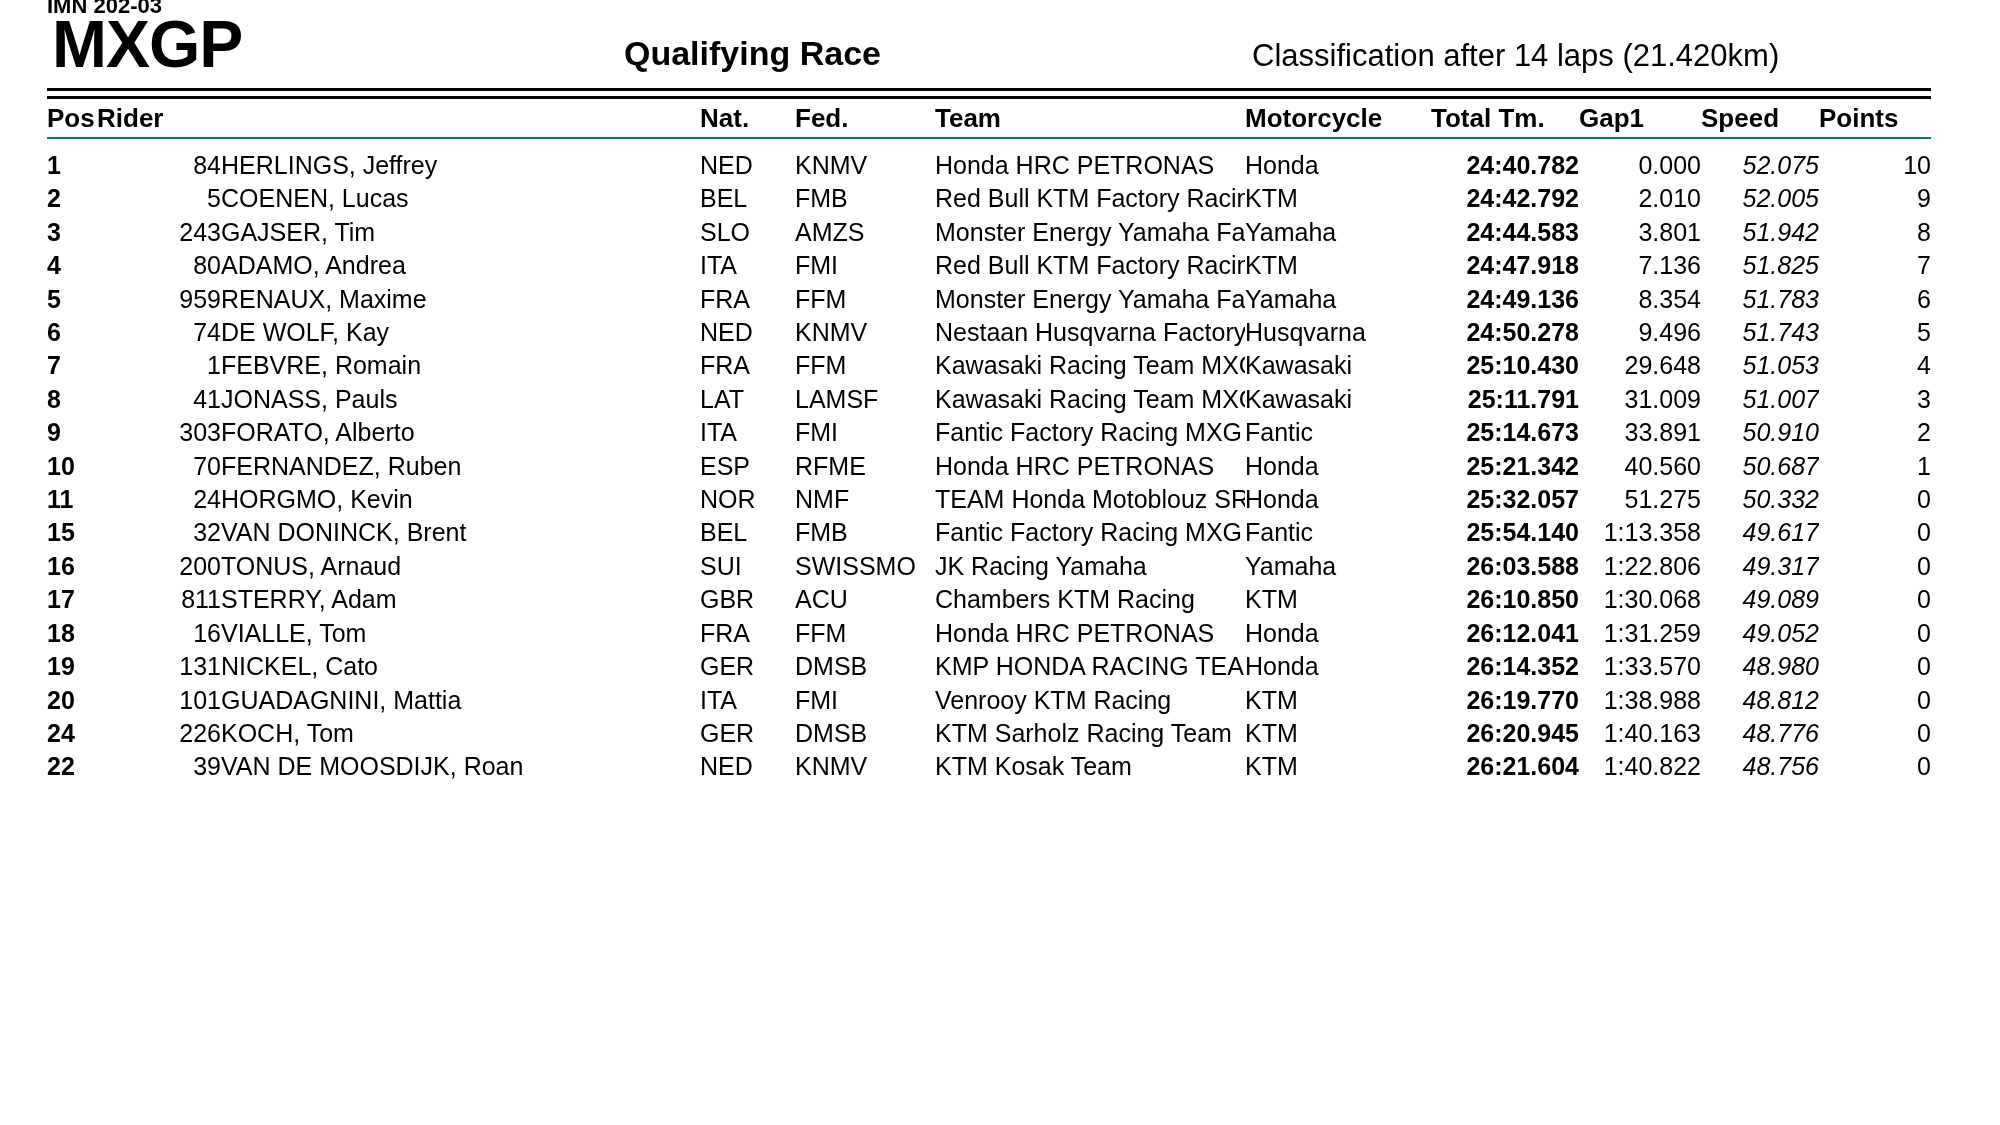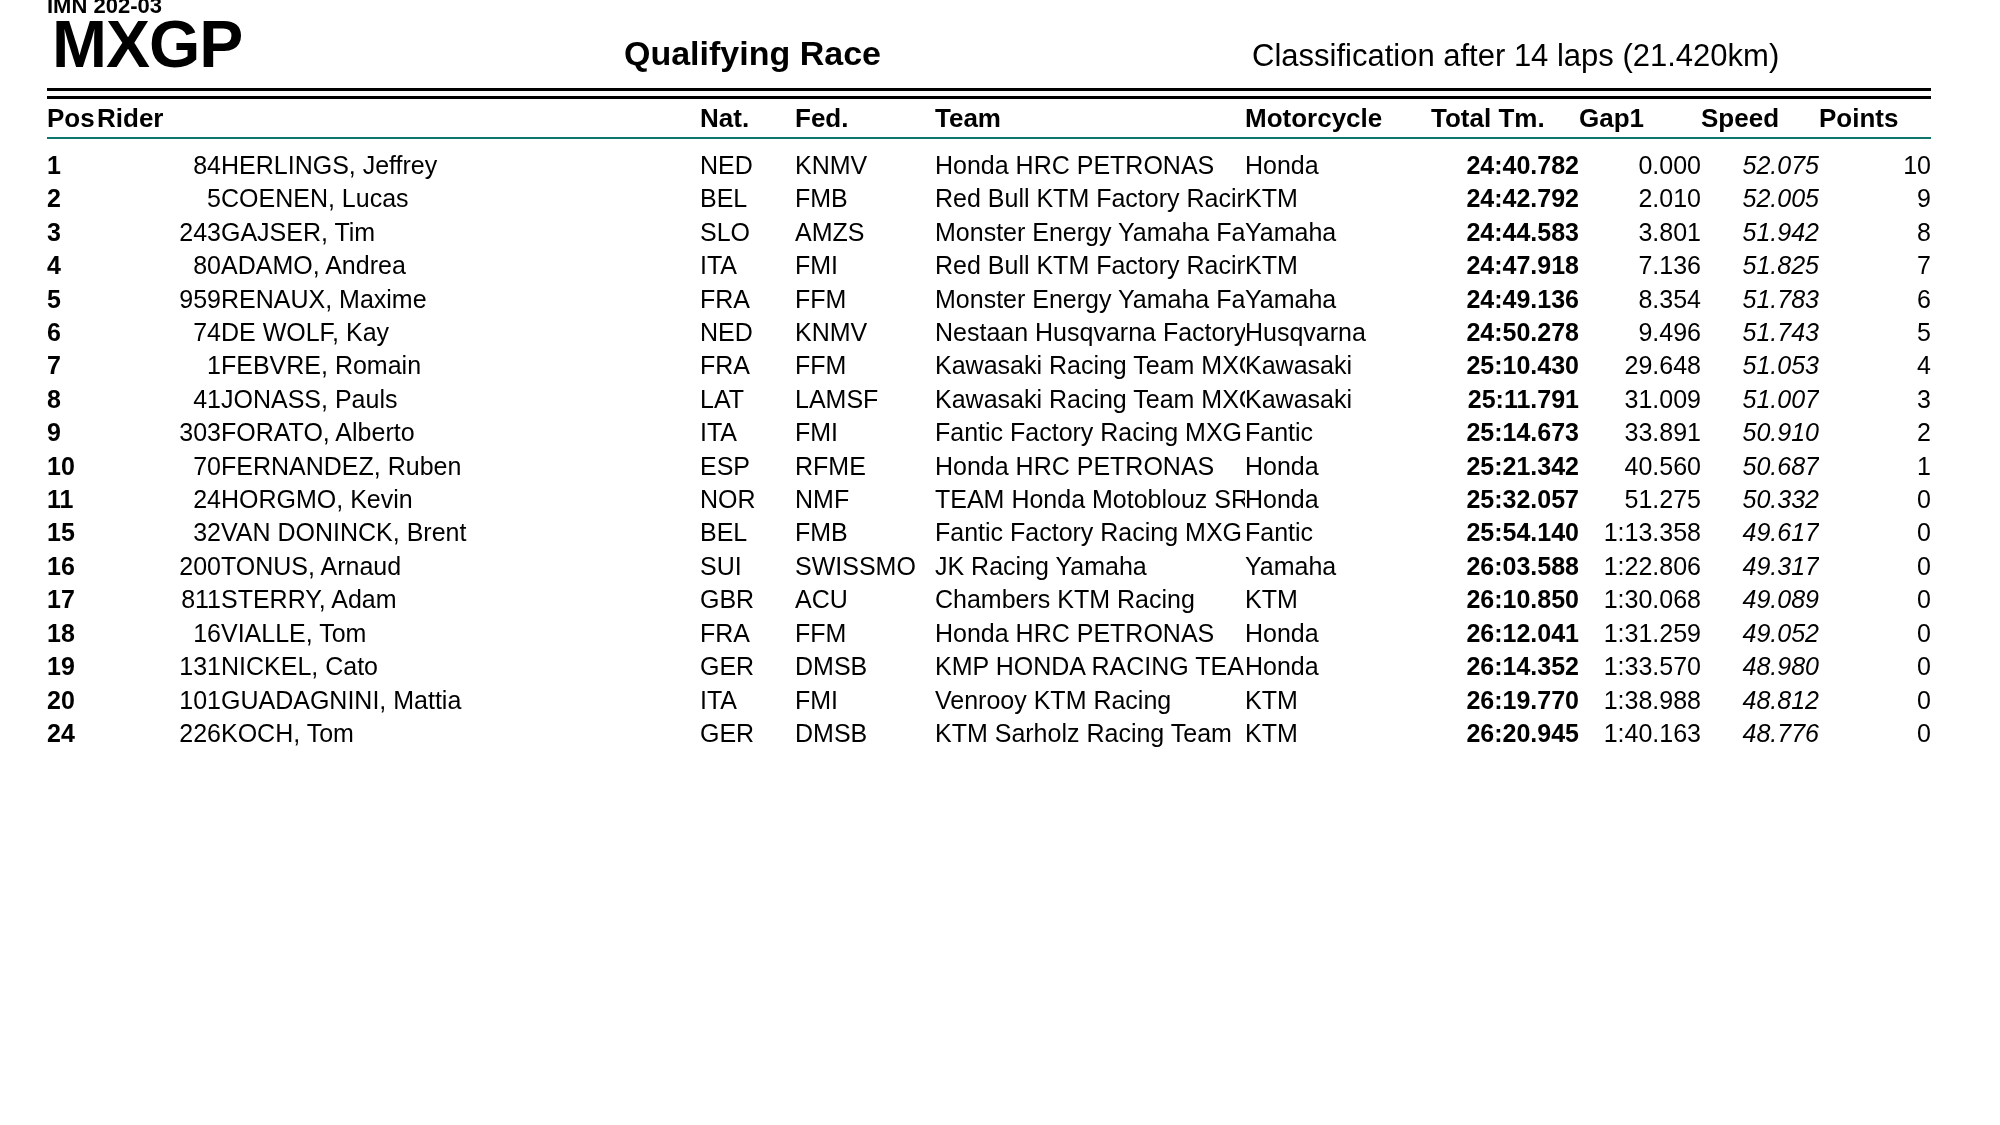--- a/index.html
+++ b/index.html
@@ -399,15 +399,28 @@
     <td class="c-nat">GER</td>
     <td class="c-fed">DMSB</td>
     <td class="c-team">KTM Sarholz Racing Team</td>
     <td class="c-moto">KTM</td>
     <td class="c-total">26:20.945</td>
     <td class="c-gap">1:40.163</td>
     <td class="c-speed">48.776</td>
     <td class="c-points">0</td>
   </tr>
 
+  <tr>
+    <td class="c-pos">22</td>
+    <td class="c-num">39</td>
+    <td class="c-rider">VAN DE MOOSDIJK, Roan</td>
+    <td class="c-nat">NED</td>
+    <td class="c-fed">KNMV</td>
+    <td class="c-team">KTM Kosak Team</td>
+    <td class="c-moto">KTM</td>
+    <td class="c-total">26:21.604</td>
+    <td class="c-gap">1:40.822</td>
+    <td class="c-speed">48.756</td>
+    <td class="c-points">0</td>
+  </tr>
 </tbody>
   </table>
 </div>
 
 </body></html>

